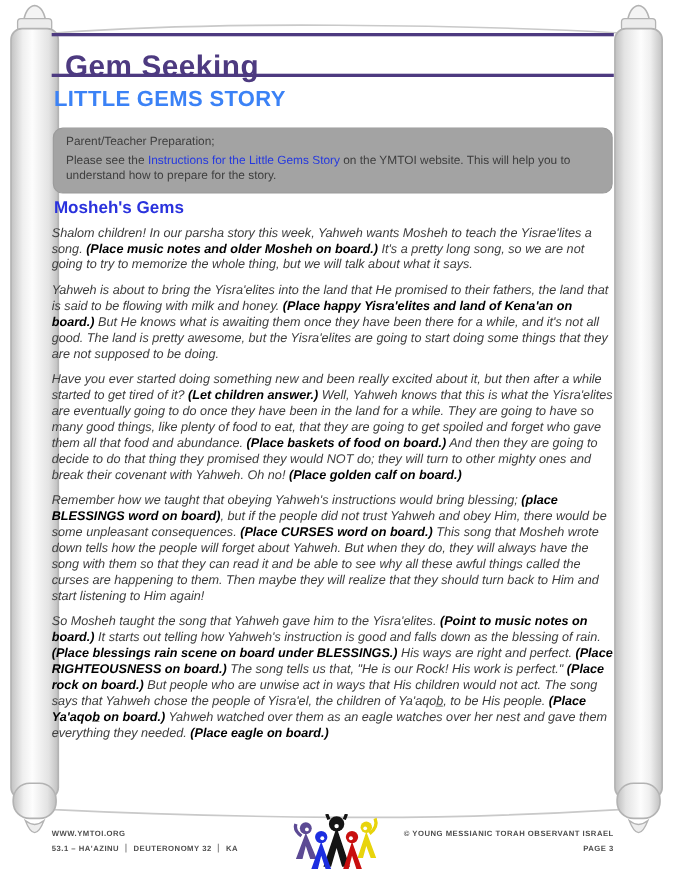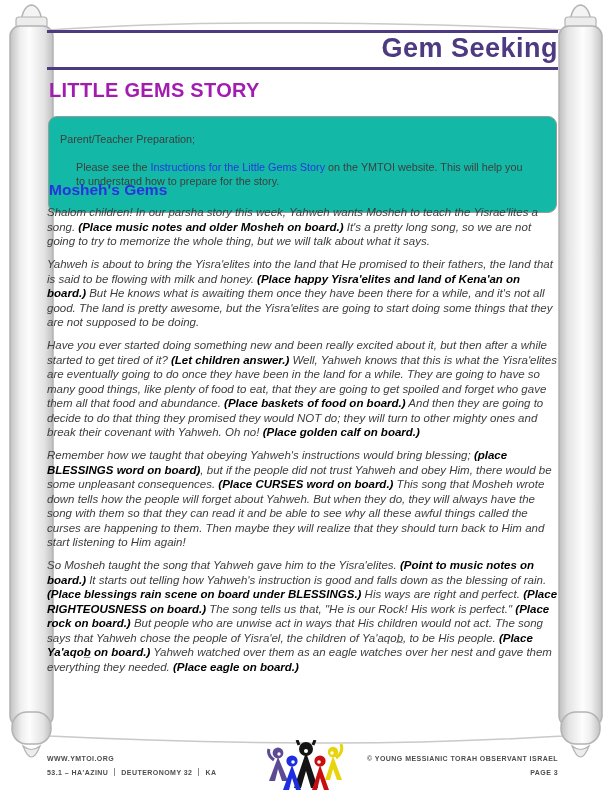--- a/index.html
+++ b/index.html
@@ -7,34 +7,34 @@
     width:612px;height:792px;position:relative;background:#ffffff;
     font-family:"Liberation Sans",sans-serif;overflow:hidden;
     -webkit-font-smoothing:antialiased;
   }
   svg.frame{position:absolute;left:0;top:0;z-index:0;}
   .content{position:absolute;left:47px;top:0;width:511px;z-index:2;}
   .rule{position:absolute;left:0;width:511px;height:2.5px;background:#4d3a80;}
   .rule.top{top:30px;}
   .rule.bottom{top:67px;}
   .page-title{
-    position:absolute;top:33px;left:0;width:511px;text-align:right;margin:0;
+    position:absolute;top:33px;left:0;width:511px;text-align:left;margin:12px;
     font-size:27px;font-weight:bold;color:#4d3a80;letter-spacing:0.5px;
   }
   .section-heading{
     position:absolute;top:79px;left:2px;margin:0;
-    font-size:20px;font-weight:bold;color:#a21caf;letter-spacing:0.3px;
+    font-size:20px;font-weight:bold;color:#3b82f6;letter-spacing:0.3px;
   }
   .prep-box{
     position:absolute;top:116px;left:1px;width:509px;box-sizing:border-box;
-    border:1.5px solid #9a9a9a;border-radius:9px;padding:16px 11px 8px 11px;
-    background:#14b8a6;
+    border:1.5px solid #9a9a9a;border-radius:9px;padding:6px 11px 8px 11px;
+    background:#a3a3a3;
   }
   .prep-heading{margin:0 0 5px 0;font-size:10.8px;color:#3d3d3d;}
-  .prep-body{margin:16px;font-size:10.8px;line-height:13.5px;color:#3d3d3d;}
+  .prep-body{margin:0;font-size:10.8px;line-height:13.5px;color:#3d3d3d;}
   .link{color:#2438df;text-decoration:none;cursor:pointer;}
   .story-heading{
     position:absolute;top:181px;left:2px;margin:0;
     font-size:15.5px;font-weight:bold;color:#2a32dd;
   }
   .paras{position:absolute;top:205px;left:0;width:511px;}
   .paras p{margin:0 0 8.5px 0;font-size:11.5px;line-height:14.5px;color:#3d3d3d;font-style:italic;}
   .seg.bold{font-weight:bold;color:#000000;}
   .footer-left{position:absolute;left:47px;top:753px;z-index:2;}
   .footer-right{position:absolute;right:54px;top:753px;text-align:right;z-index:2;}

